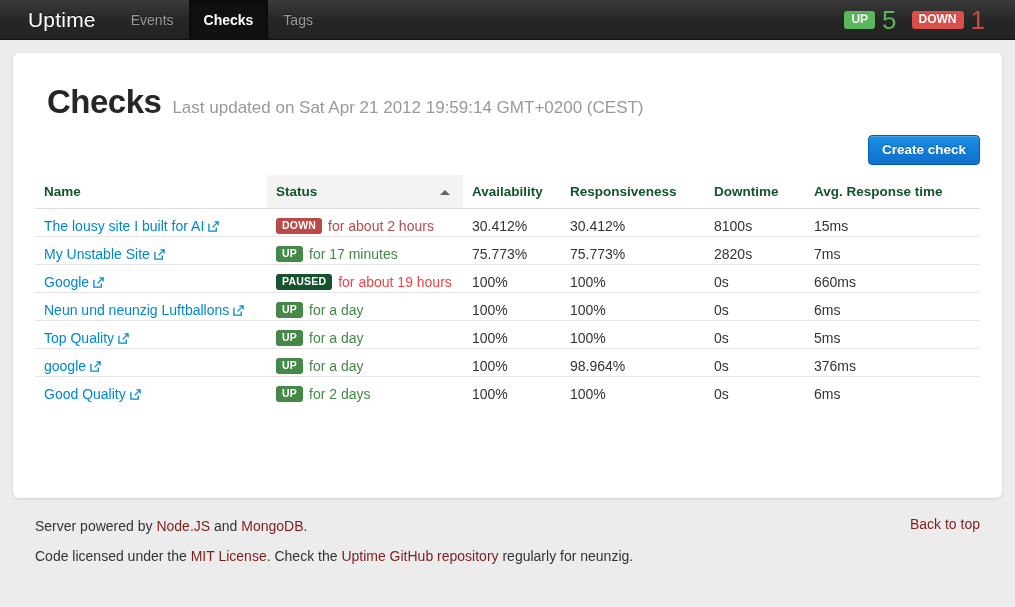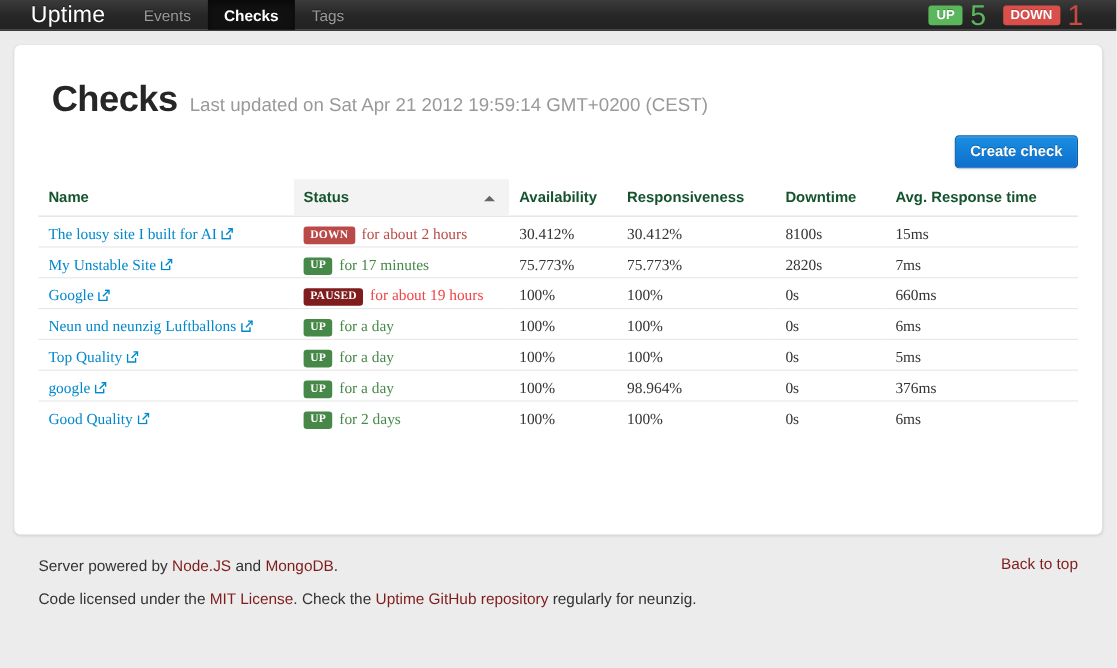--- a/index.html
+++ b/index.html
@@ -7,21 +7,21 @@
     margin: 0; padding: 0;
     width: 1015px; height: 607px;
     background: #ececec;
     font-family: "Liberation Sans", sans-serif;
     -webkit-font-smoothing: antialiased;
   }
 
   
   .navbar {
     position: relative;
-    height: 28px;
+    height: 40px;
     background: linear-gradient(to bottom, #3b3b3b 0%, #272727 50%, #222 100%);
     border-bottom: 1px solid #111;
     display: flex;
     align-items: stretch;
   }
   .brand {
     display: flex; align-items: center;
     padding: 0 20px 0 28px;
     color: #ffffff;
     font-size: 21px;
@@ -152,21 +152,20 @@
     border-left: 5px solid transparent;
     border-right: 5px solid transparent;
     border-bottom: 5px solid #666666;
   }
   table.checks td {
     padding: 9px 10px 2px 9px;
     border-top: 1px solid #e6e6e6;
     color: #333333;
     vertical-align: middle;
     white-space: nowrap;
-    font-family: Liberation Serif, serif;
   }
   table.checks tbody tr:first-child td { border-top: none; }
 
   .col-name   { width: 232px; }
   .col-status { width: 196px; }
   .col-avail  { width: 98px; }
   .col-resp   { width: 144px; }
   .col-down   { width: 100px; }
 
   .check-link {
@@ -189,21 +188,21 @@
     padding: 2px 6px 3px;
     border-radius: 3px;
     font-size: 10.5px;
     font-weight: bold;
     color: #ffffff;
     line-height: 11px;
     letter-spacing: 0.2px;
   }
   .status-badge.up     { background: #468847; }
   .status-badge.down   { background: #b94a48; }
-  .status-badge.paused { background: #7f1d1d; }
+  .status-badge.paused { background: #14532d; }
   .status-text { font-size: 14px; }
   .status-text.up     { color: #468847; }
   .status-text.down   { color: #b94a48; }
   .status-text.paused { color: #ef4444; text-align: center; }
 
   
   .footer {
     padding: 18px 35px 0 35px;
     font-size: 14px;
     color: #333333;

